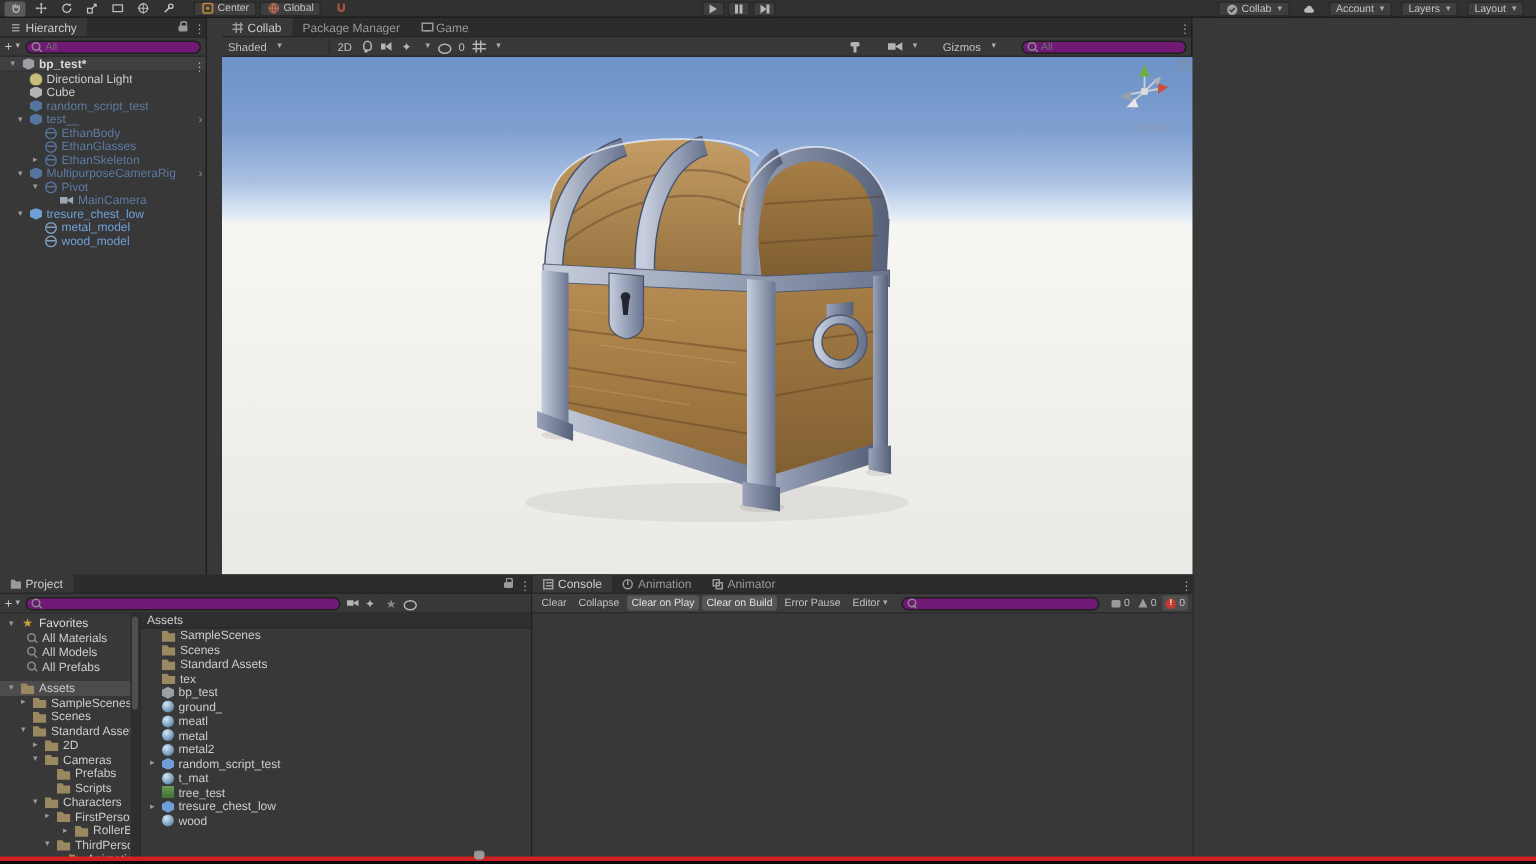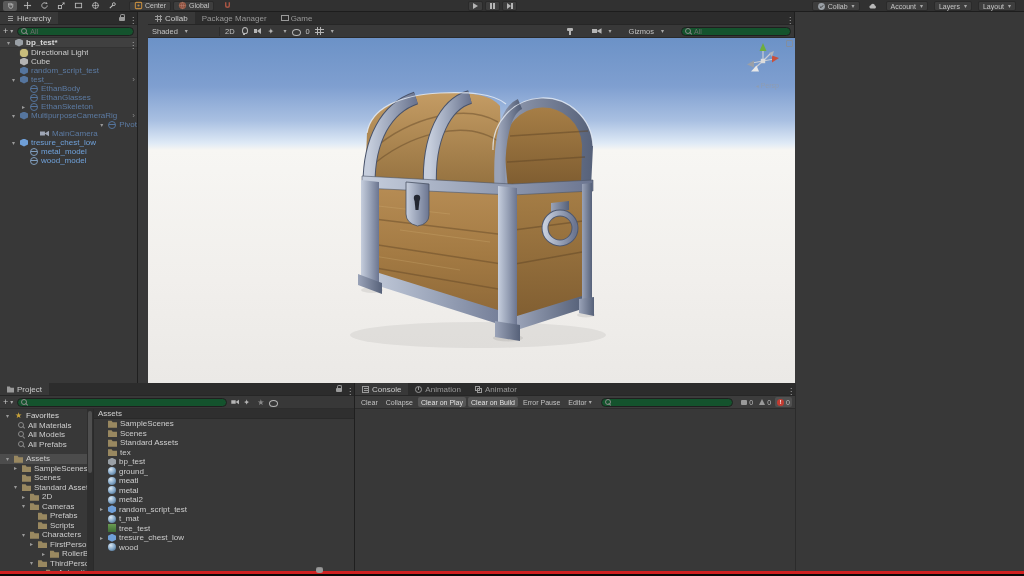--- a/index.html
+++ b/index.html
@@ -32,21 +32,21 @@
   .tab{display:flex;align-items:center;gap:3px;padding:0 7px;font-size:8px;color:#989898;white-space:nowrap;}
   .tab.active{background:#383838;color:#cccccc;}
   .tabtools{position:absolute;right:3px;top:0;bottom:0;display:flex;align-items:center;gap:4px;}
   .kebab{width:5px;text-align:center;}
   .kebab::after{content:"⋮";color:#b0b0b0;font-size:8px;line-height:1;}
   .lockic{width:6px;height:8px;position:relative;display:inline-block;}
   .lockic::before{content:"";position:absolute;left:1px;top:0;width:3px;height:3px;border:1px solid #9a9a9a;border-bottom:none;border-radius:2px 2px 0 0;}
   .lockic::after{content:"";position:absolute;left:0;top:3px;width:6px;height:4px;background:#9a9a9a;border-radius:1px;}
   .ptoolbar{height:13px;background:#383838;border-bottom:1px solid #2d2d2d;display:flex;align-items:center;gap:4px;padding:0 3px;}
   .plus{font-size:9px;color:#c5c5c5;display:flex;align-items:center;}
-  .search{flex:1;height:9px;background:#14532d;border:1px solid #1f1f1f;border-radius:5px;display:flex;align-items:center;gap:2px;padding:0 3px;min-width:0;}
+  .search{flex:1;height:9px;background:#701a75;border:1px solid #1f1f1f;border-radius:5px;display:flex;align-items:center;gap:2px;padding:0 3px;min-width:0;}
   .search input{flex:1;min-width:0;background:transparent;border:none;outline:none;font-size:7px;color:#bbb;padding:0;height:8px;}
   .search input::placeholder{color:#6e6e6e;}
   .mag{width:7px;height:7px;position:relative;flex:none;}
   .mag::before{content:"";position:absolute;left:0;top:0;width:4px;height:4px;border:1px solid #8a8a8a;border-radius:50%;}
   .mag::after{content:"";position:absolute;left:4.5px;top:4.5px;width:3px;height:1px;background:#8a8a8a;transform:rotate(45deg);transform-origin:0 0;}
 
   
   .tic{width:7px;height:7px;position:relative;flex:none;display:inline-block;}
   .tic-hier::before{content:"";position:absolute;left:1px;right:1px;top:1px;border-top:1px solid #9a9a9a;box-shadow:0 2px 0 #9a9a9a,0 4px 0 #9a9a9a;}
   .tic-scene::before{content:"";position:absolute;left:0;right:0;top:1.5px;border-top:1px solid #9a9a9a;box-shadow:0 3px 0 #9a9a9a;}
@@ -356,21 +356,21 @@
           <span class="tarrow closed"></span>
           <span class="ic ic-mesh dim"></span>
           <span class="lbl">EthanSkeleton</span>
         </div>
         <div class="trow dim" style="padding-left: 10px;">
           <span class="tarrow open"></span>
           <span class="ic ic-prefab dim"></span>
           <span class="lbl">MultipurposeCameraRig</span>
           <span class="pnext"></span>
         </div>
-        <div class="trow dim" style="padding-left: 20px; justify-content: flex-end;">
+        <div class="trow dim" style="padding-left: 20px;">
           <span class="tarrow open"></span>
           <span class="ic ic-mesh dim"></span>
           <span class="lbl">Pivot</span>
         </div>
         <div class="trow dim" style="padding-left: 30px;">
           <span class="tarrow"></span>
           <span class="ic ic-camera dim"></span>
           <span class="lbl">MainCamera</span>
         </div>
         <div class="trow bright" style="padding-left: 10px;">

